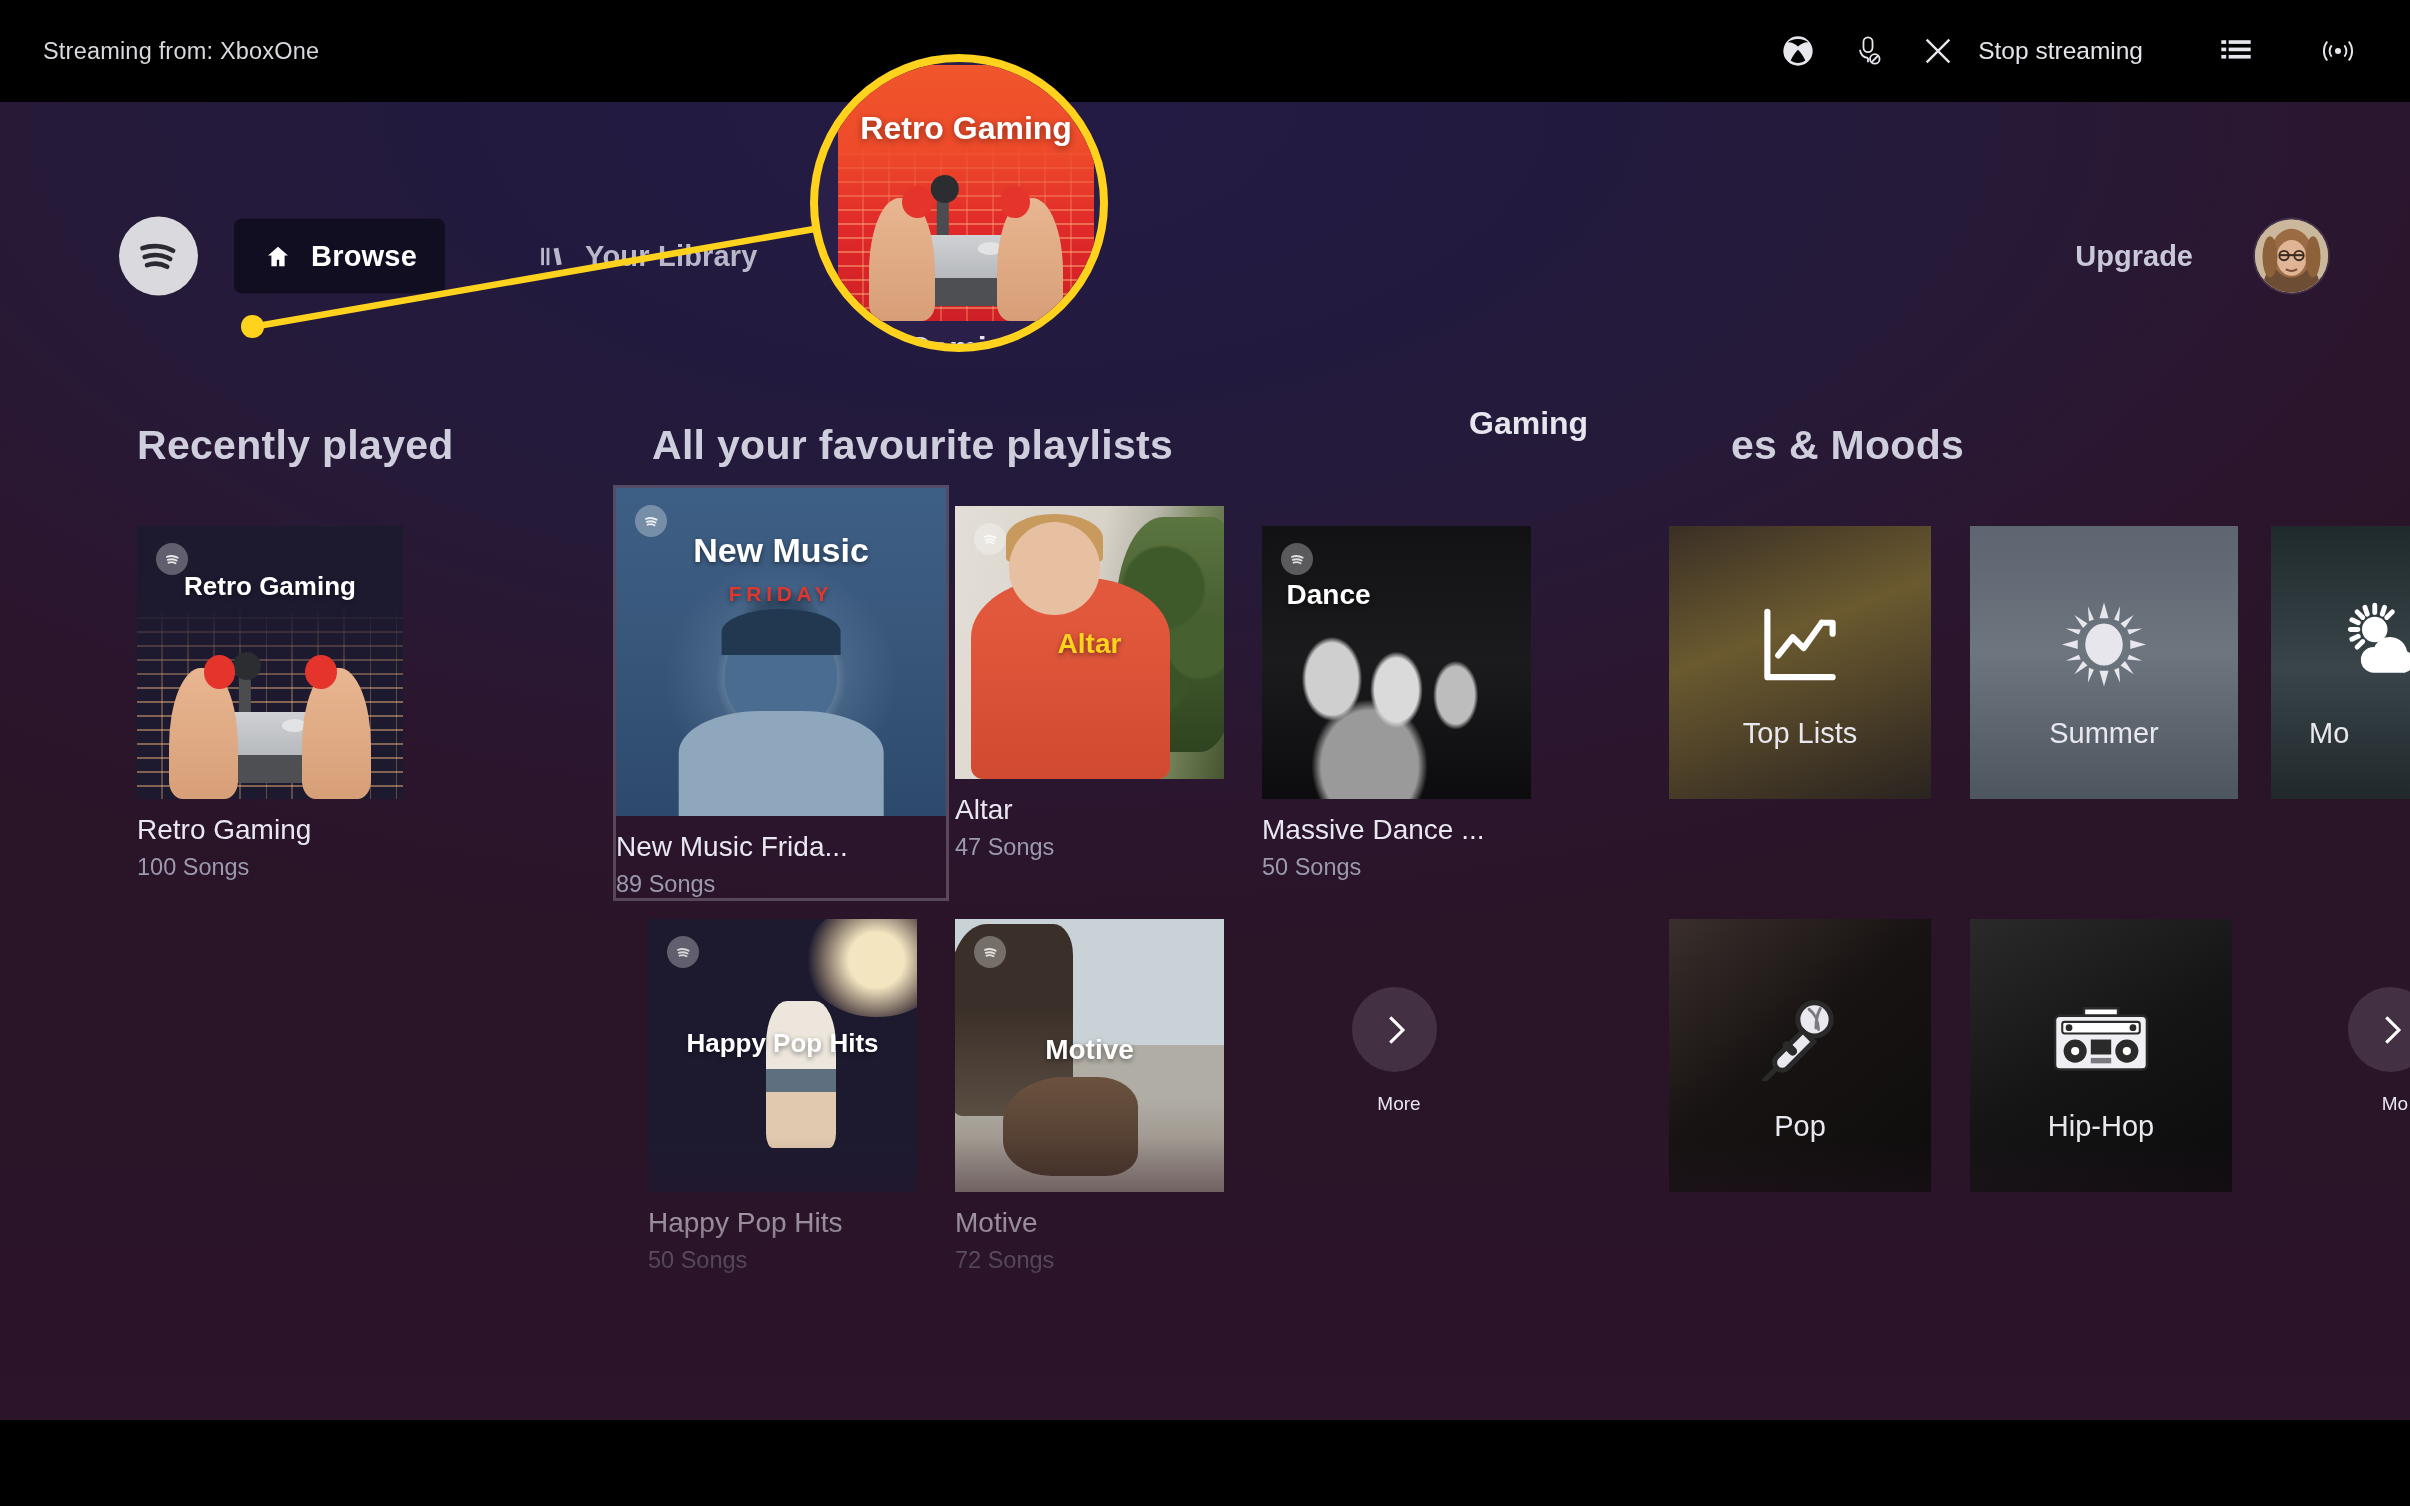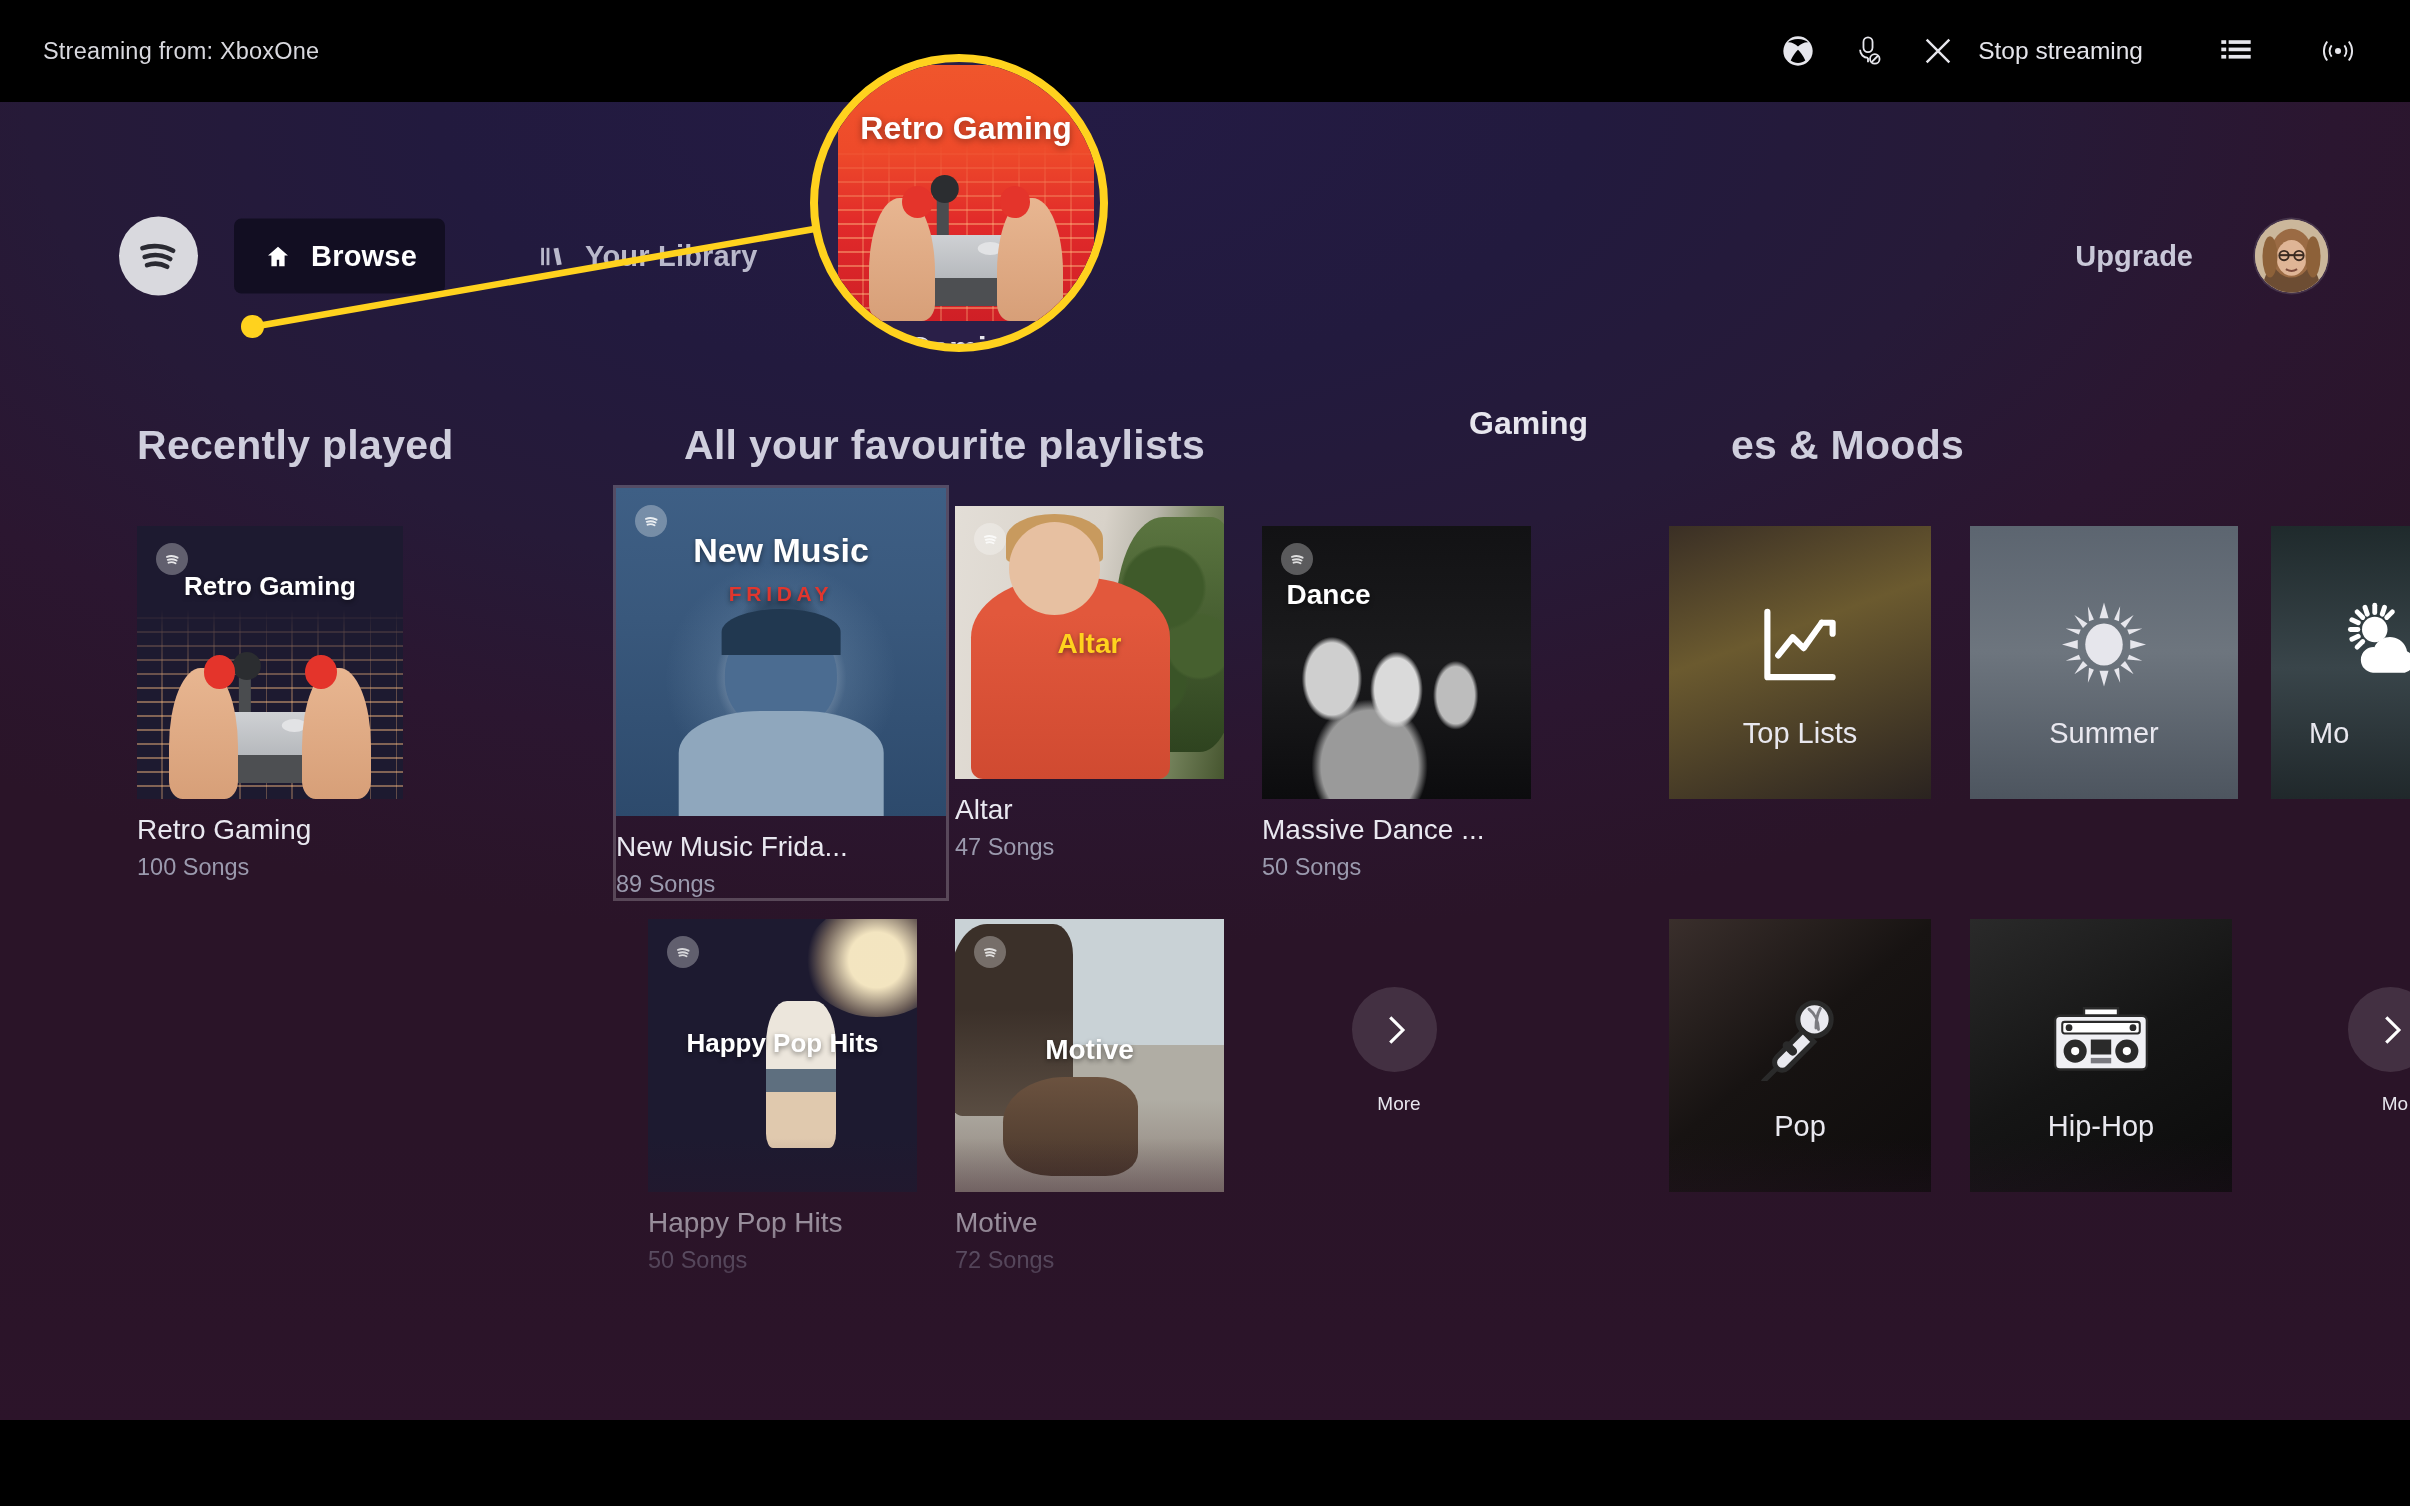--- a/index.html
+++ b/index.html
@@ -68,21 +68,21 @@
     background:#c8b89e; box-shadow:0 0 0 1.9px rgba(255,255,255,.12);
   }
   .avatar .face { position:absolute; inset:0; }
 
   
   .heading {
     position:absolute; color:#cfcedd; font-size:41px; font-weight:bold; letter-spacing:0.3px;
     white-space:nowrap;
   }
   .h-recent { left:137px; top:320px; }
-  .h-playlists { left:652px; top:320px;margin-left:32px; }
+  .h-playlists { left:652px; top:320px; }
   .h-genres { left:1731px; top:320px; }
 
   
   .tile { position:absolute; }
   .tile .art { position:relative; overflow:hidden; background:#1d1a30; }
   .tile .art .spbadge {
     position:absolute; left:19px; top:17px; width:32px; height:32px; border-radius:50%;
     background:rgba(255,255,255,.30); display:flex; align-items:center; justify-content:center;
   }
   .tile .tname { color:#e9e8f0; font-size:28px; margin-top:15px; white-space:nowrap;

